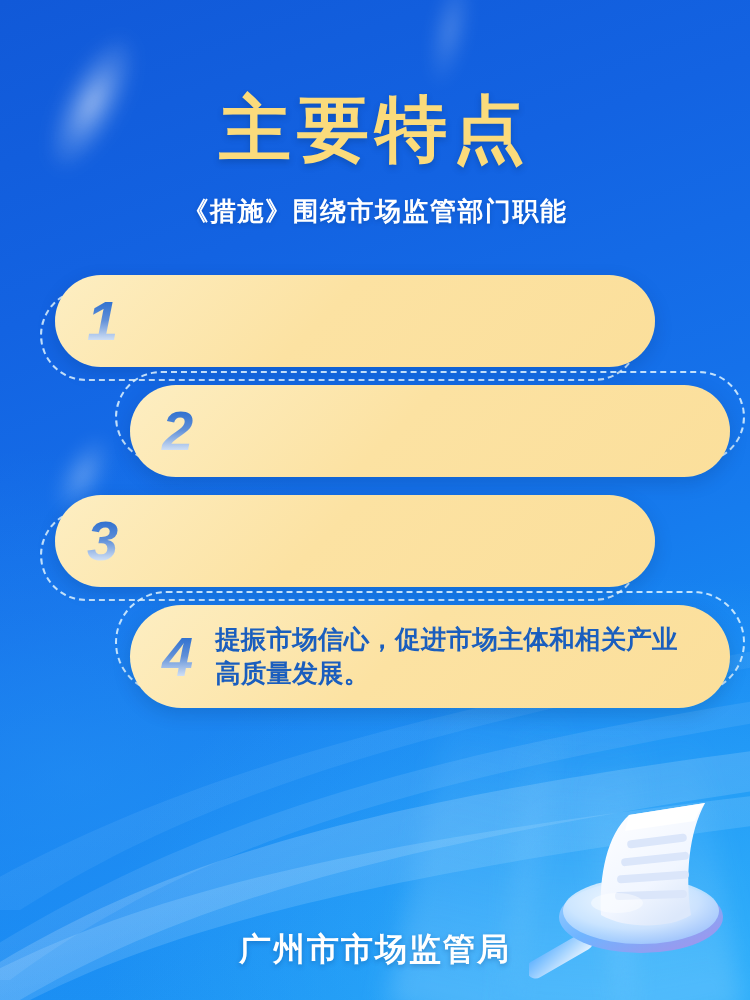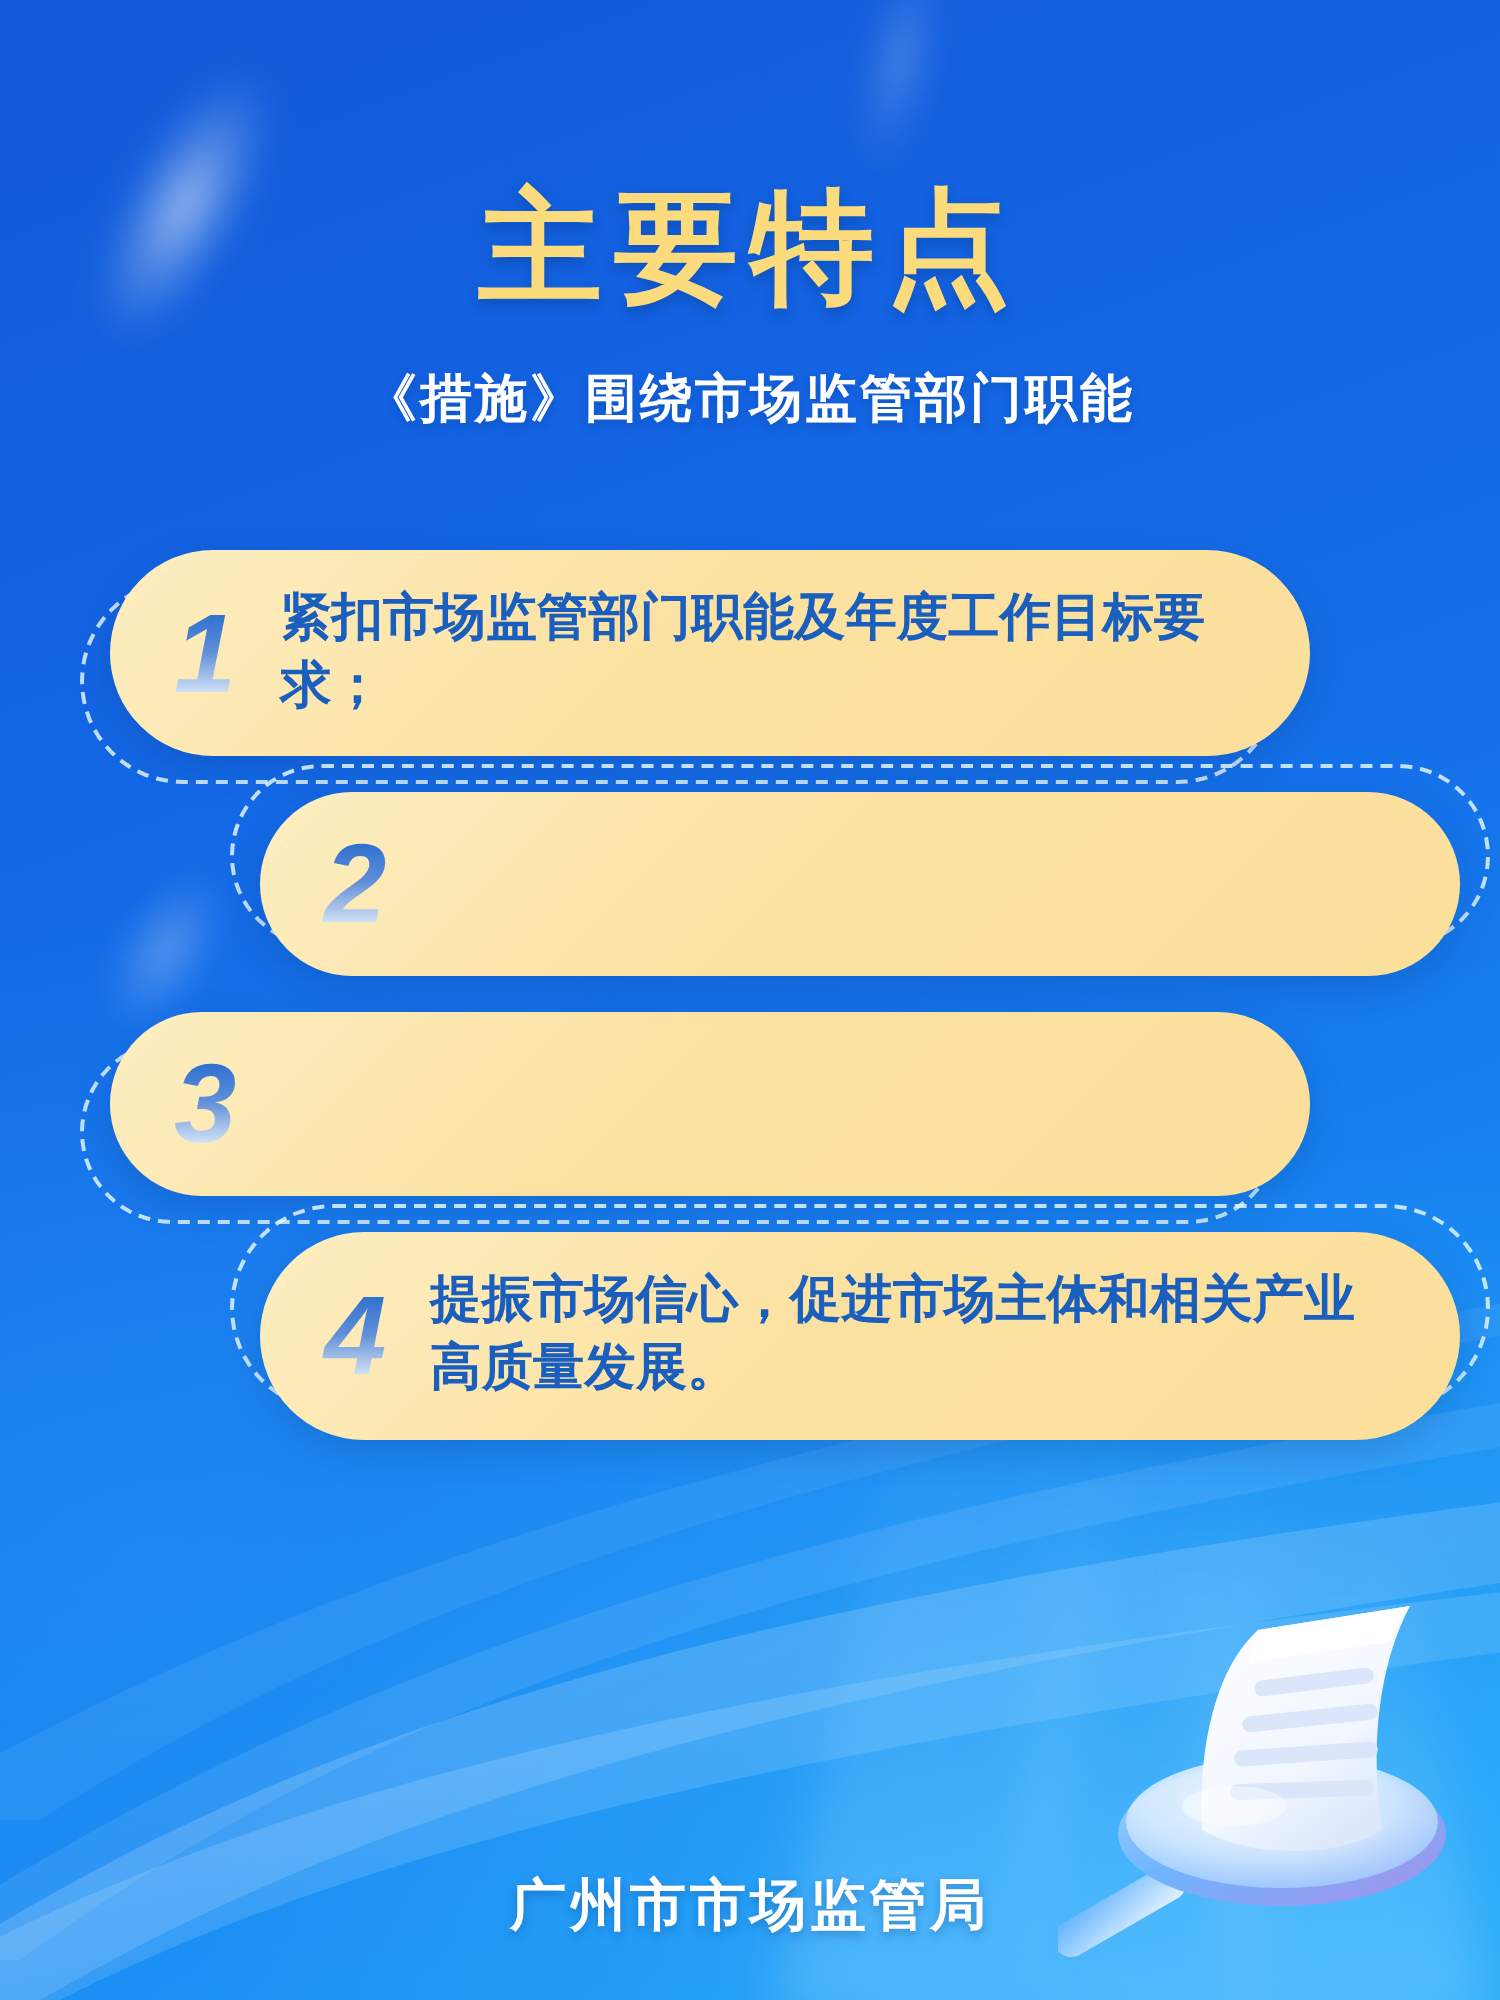--- a/index.html
+++ b/index.html
@@ -50,21 +50,21 @@
   }
   .beam.b1 { right:210px; transform:rotate(12deg); }
   .beam.b2 { right:115px; height:300px; transform:rotate(3deg); }
   .beam.b3 { right:30px; height:280px; transform:rotate(-10deg); }
   svg.waves { position:absolute; left:0; bottom:0; width:750px; height:420px; }
 
   
   .header { position:absolute; left:0; right:0; top:0; text-align:center; }
   .title {
     margin-top:82px;
-    font-size:62px;
+    font-size:72px;
     font-weight:bold;
     letter-spacing:6px;
     color:#fbdb7b;
     text-shadow:0 3px 6px rgba(4,48,110,0.30);
   }
   .subtitle {
     margin-top:16px;
     font-size:26px;
     font-weight:bold;
     letter-spacing:1.5px;
@@ -122,21 +122,21 @@
   }
 
   
   .illus { position:absolute; right:6px; bottom:10px; width:215px; height:215px; }
 
   
   .footer {
     position:absolute;
     left:0; right:0; bottom:28px;
     text-align:center;
-    font-size:28px;
+    font-size:32px;
     font-weight:bold;
     letter-spacing:2px;
     color:#ffffff;
     text-shadow:0 2px 5px rgba(4,48,110,0.30);
   }
 </style>
 </head>
 <body>
 
 <div id="poster">
@@ -172,21 +172,20 @@
     <div class="title">主要特点</div>
     <div class="subtitle">《措施》围绕市场监管部门职能</div>
   </div>
 
   <div class="list">
 
     <div class="pill-wrap align-left">
       <div class="dash-outline"></div>
       <div class="pill">
         <div class="num">1</div>
-        <div class="pill-text">紧扣市场监管部门职能及年度工作目标要求；</div>
       </div>
     </div>
 
     <div class="pill-wrap align-right">
       <div class="dash-outline"></div>
       <div class="pill">
         <div class="num">2</div>
       </div>
     </div>
 

